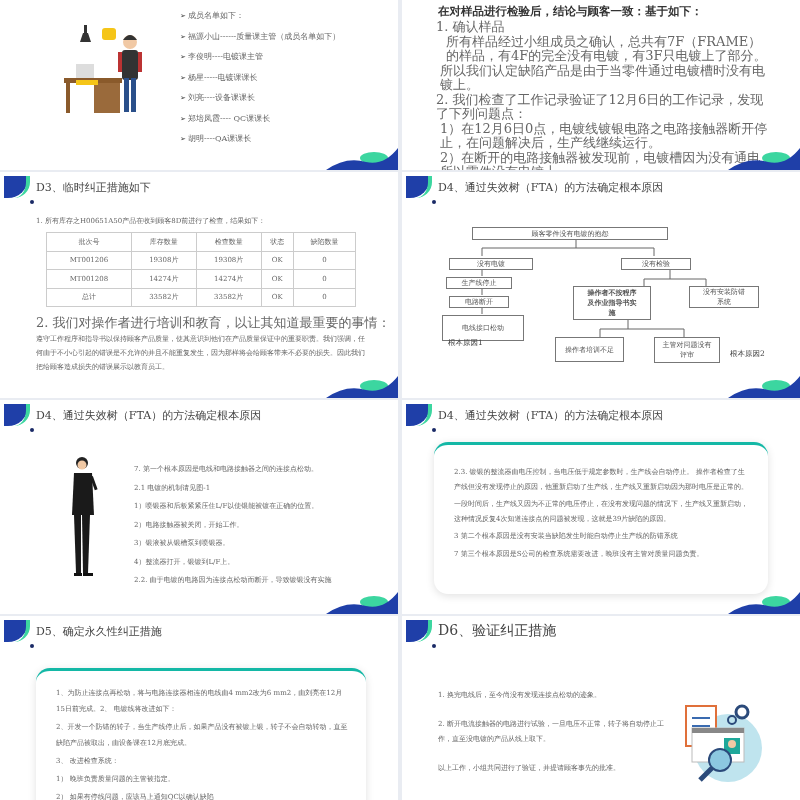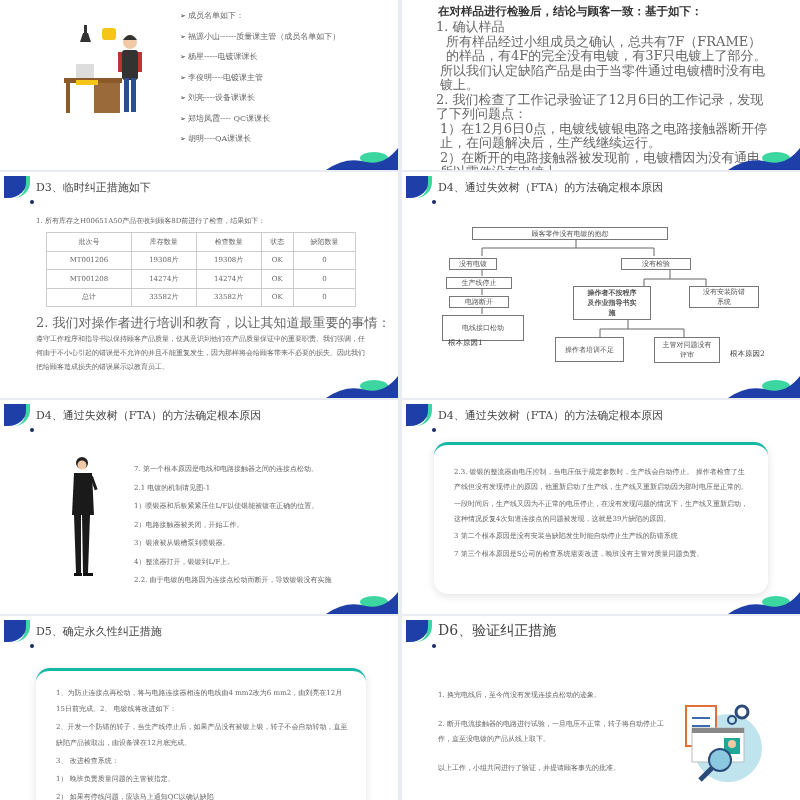--- a/index.html
+++ b/index.html
@@ -76,22 +76,22 @@
       <path d="M59 20 Q66 10 73 20" fill="#333"></path>
     <rect x="58" y="30" width="16" height="30" rx="3" fill="#333"></rect>
       <rect x="54" y="32" width="4" height="20" fill="#b33"></rect>
       <rect x="74" y="32" width="4" height="20" fill="#b33"></rect>
     <rect x="60" y="58" width="5" height="34" fill="#2a4f8a"></rect>
       <rect x="67" y="58" width="5" height="34" fill="#2a4f8a"></rect>
   </svg>
   <ul class="members">
     <li>成员名单如下：</li>
     <li>福源小山------质量课主管（成员名单如下）</li>
+    <li>李俊明----电镀课主管</li>
     <li>杨星-----电镀课课长</li>
-    <li>李俊明----电镀课主管</li>
     <li>刘亮----设备课课长</li>
     <li>郑培凤霞---- QC课课长</li>
     <li>胡明----QA课课长</li>
   </ul>
   <svg class="wave" viewBox="0 0 72 22">
       <ellipse cx="48" cy="10" rx="14" ry="6" fill="#3cd6a0"></ellipse>
       <path d="M0 22 Q20 8 40 14 Q58 18 72 0 L72 22Z" fill="#1f3fa8"></path>
     </svg>
 </div>
 
@@ -182,21 +182,21 @@
           <line x1="242" y1="67" x2="304" y2="67"></line>
         <line x1="242" y1="67" x2="242" y2="74"></line>
           <line x1="304" y1="67" x2="304" y2="74"></line>
         <line x1="226" y1="108" x2="226" y2="117"></line>
           <line x1="198" y1="117" x2="282" y2="117"></line>
         <line x1="198" y1="117" x2="198" y2="125"></line>
           <line x1="282" y1="117" x2="282" y2="125"></line>
       </g>
     </svg>
     <div class="box" style="left:70px;top:15px;width:196px;height:13px;">顾客零件没有电镀的抱怨</div>
-    <div class="box" style="left:47px;top:46px;width:48px;height:12px;">没有电镀</div>
+    <div class="box" style="left:47px;top:46px;width:84px;height:12px;">没有电镀</div>
     <div class="box" style="left:44px;top:65px;width:66px;height:12px;">生产线停止</div>
     <div class="box" style="left:47px;top:84px;width:60px;height:12px;">电路断开</div>
     <div class="box" style="left:40px;top:103px;width:82px;height:26px;">电线接口松动</div>
     <div class="box" style="left:219px;top:46px;width:70px;height:12px;">没有检验</div>
     <div class="box" style="left:171px;top:74px;width:78px;height:34px;padding:0 12px;font-weight:bold;">操作者不按程序及作业指导书实施</div>
     <div class="box" style="left:287px;top:74px;width:70px;height:22px;padding:0 12px;">没有安装防错系统</div>
     <div class="box" style="left:153px;top:125px;width:69px;height:25px;">操作者培训不足</div>
     <div class="box" style="left:252px;top:125px;width:66px;height:26px;padding:12px 6px;">主管对问题没有评审</div>
     <div class="lbl" style="left:46px;top:126px;">根本原因1</div>
     <div class="lbl" style="left:328px;top:137px;">根本原因2</div>

